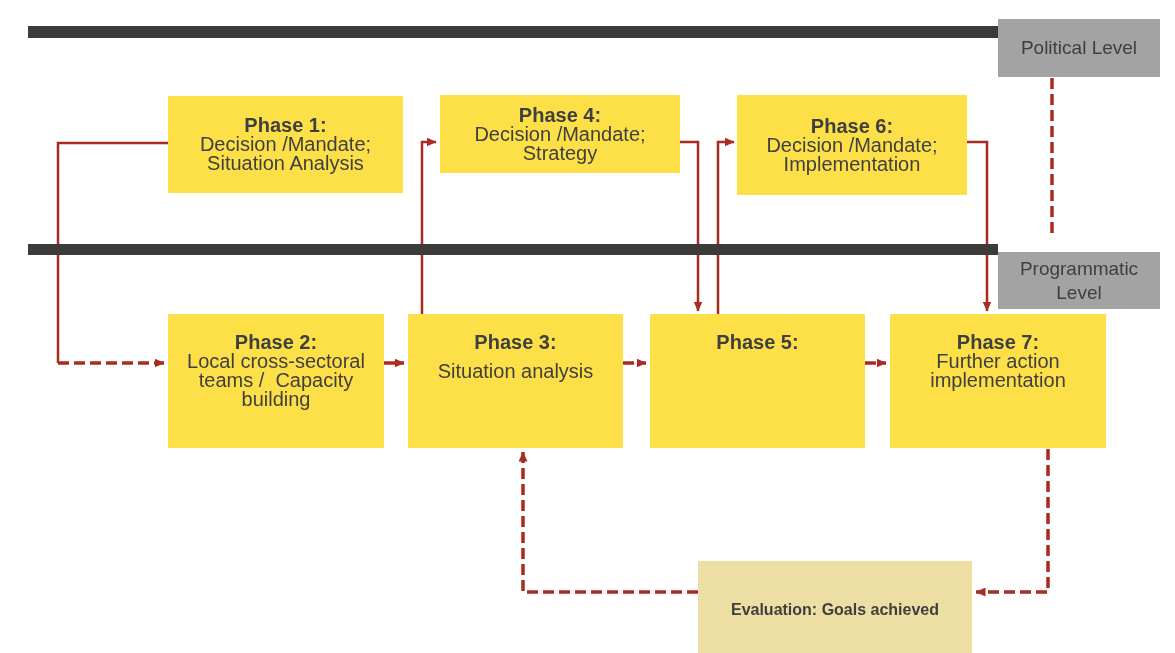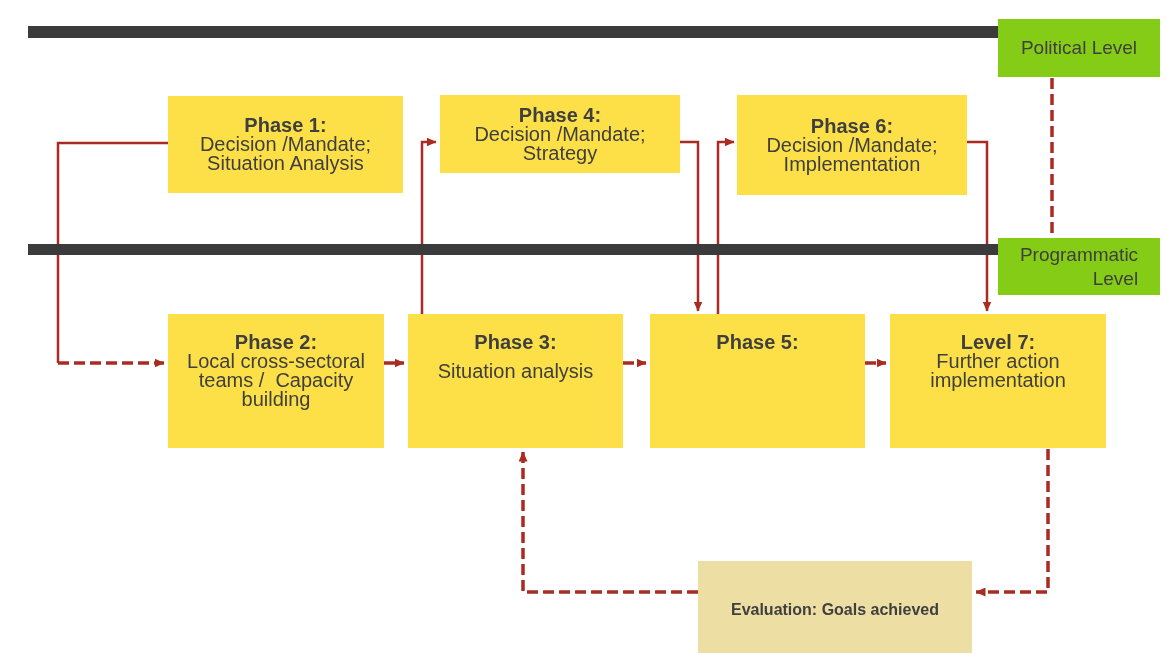--- a/index.html
+++ b/index.html
@@ -40,38 +40,38 @@
     font-size: 20px;
     line-height: 19px;
   }
   .phase-box .phase-title { font-weight: bold; white-space: pre-wrap; }
   .phase-box .phase-body  { white-space: pre-wrap; }
 
   .row-top    { justify-content: center; }
   .row-bottom { justify-content: flex-start; padding-top: 19px; }
 
   .level-box {
-    background: #84cc16;
+    background: #a3a3a3;
     font-size: 19px;
     line-height: 24px;
     justify-content: center;
   }
   .level-box .level-label { white-space: pre-wrap; }
 
   .eval-box {
     background: #EDDEA4;
     justify-content: center;
     font-size: 16px;
     font-weight: bold;
     margin-top: 24px;
   }
 
   
   .b-pol  { left: 998px; top: 19px;  width: 162px; height: 58px; }
-  .b-prog { left: 998px; top: 238px; width: 162px; height: 57px; text-align: right; }
+  .b-prog { left: 998px; top: 252px; width: 162px; height: 57px; }
   .b-p1 { left: 168px; top: 96px;  width: 235px; height: 97px;  }
   .b-p4 { left: 440px; top: 95px;  width: 240px; height: 78px; }
   .b-p6 { left: 737px; top: 95px;  width: 230px; height: 100px; }
   .b-p2 { left: 168px; top: 314px; width: 216px; height: 134px; }
   .b-p3 { left: 408px; top: 314px; width: 215px; height: 134px; gap: 10px; }
   .b-p5 { left: 650px; top: 314px; width: 215px; height: 134px; }
   .b-p7 { left: 890px; top: 314px; width: 216px; height: 134px; }
   .b-eval { left: 698px; top: 537px; width: 274px; height: 98px; }
 
   path.conn {
@@ -142,21 +142,21 @@
 building</span>
   </div>
   <div class="box phase-box row-bottom b-p3">
     <span class="phase-title">Phase 3:</span>
     <span class="phase-body">Situation analysis</span>
   </div>
   <div class="box phase-box row-bottom b-p5">
     <span class="phase-title">Phase 5:</span>
   </div>
   <div class="box phase-box row-bottom b-p7">
-    <span class="phase-title">Level 7:</span>
+    <span class="phase-title">Phase 7:</span>
     <span class="phase-body">Further action
 implementation</span>
   </div>
 
   <div class="box eval-box b-eval">
     <span>Evaluation: Goals achieved</span>
   </div>
 
 </div>
 

